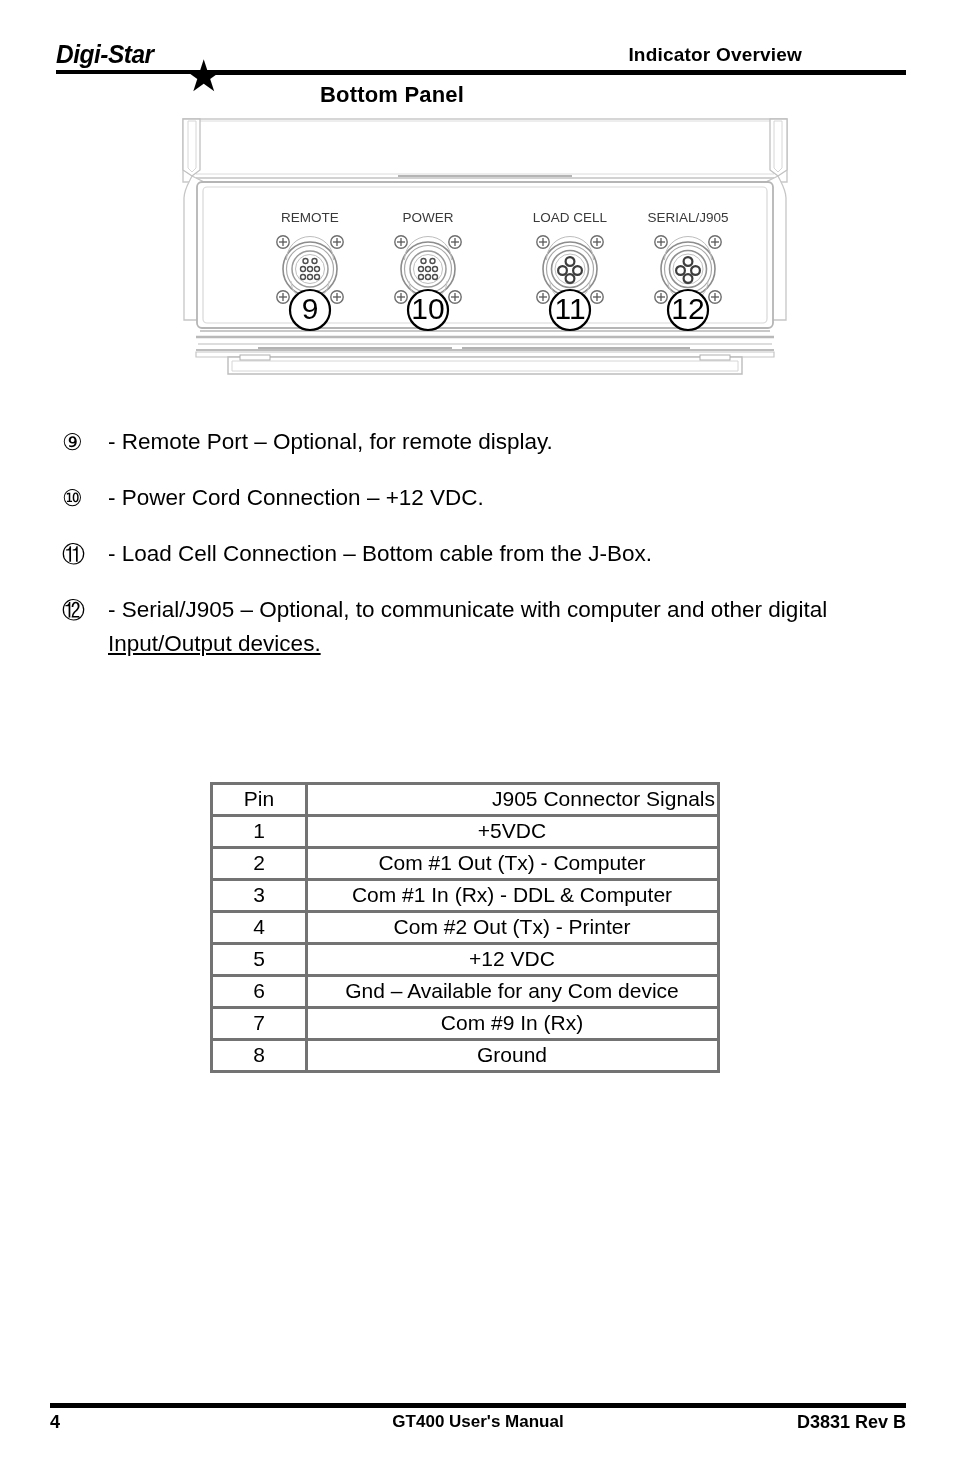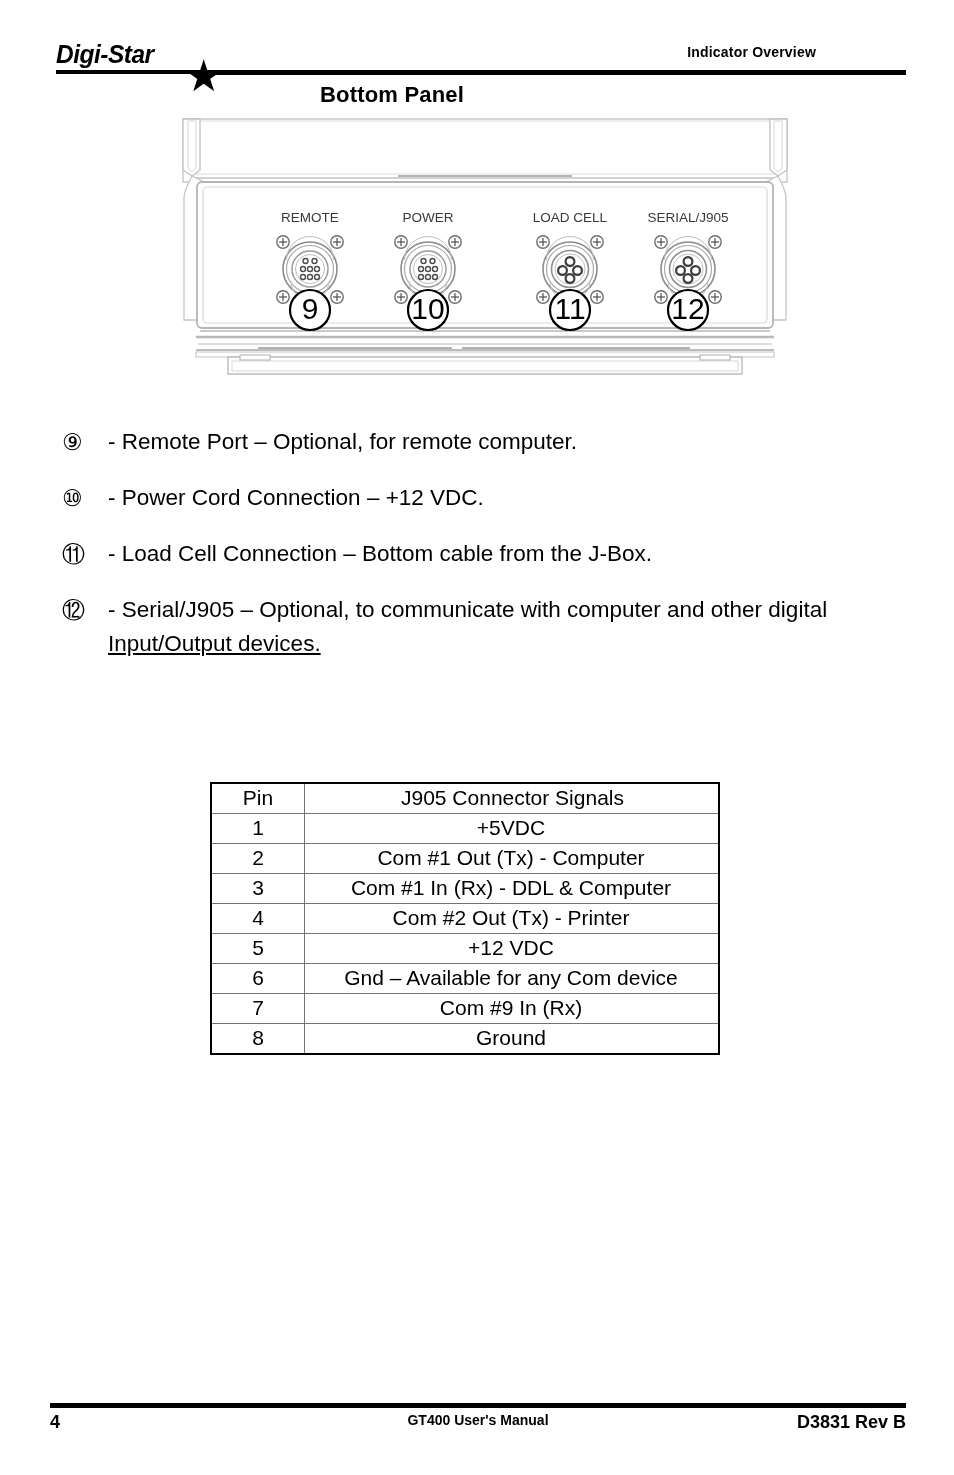--- a/index.html
+++ b/index.html
@@ -15,21 +15,20 @@
     color: #000000;
     overflow: hidden;
   }
 
   
   .page-header {
     position: absolute;
     left: 0; top: 0;
     width: 852px;
     height: 90px;
-    padding-left: 14px;
   }
   .logo {
     position: absolute;
     left: 56px;
     top: 40px;
     width: 160px;
     height: 38px;
   }
   .logo-word {
     position: absolute;
@@ -58,21 +57,21 @@
     left: 128px;
     top: 36px;
     font-size: 44px;
     line-height: 0;
     color: #000;
   }
   .header-title {
     position: absolute;
     right: 50px;
     top: 44px;
-    font-size: 14px;
+    font-size: 19px;
     font-weight: bold;
     letter-spacing: 0.2px;
     white-space: nowrap;
   }
   .header-rule {
     position: absolute;
     left: 200px;
     top: 70px;
     width: 706px;
     height: 5px;
@@ -144,38 +143,38 @@
     top: 782px;
     width: 510px;
   }
   table.pin-table {
     border-collapse: collapse;
     width: 510px;
     border: 2px solid #000;
     font-size: 21px;
   }
   table.pin-table td {
-    border: 1px solid #737373;
+    border: 3px solid #737373;
     padding: 1px 2px 2px 2px;
     height: 26px;
     line-height: 26px;
   }
   table.pin-table td.pin-col {
     width: 88px;
     text-align: center;
   }
   table.pin-table td.sig-col {
     text-align: center;
     padding-left: 1px;
   }
   table.pin-table tr.head td {
     text-align: center;
   }
   table.pin-table tr.head td.sig-col {
-    text-align: center;
+    text-align: right;
     padding-left: 4px;
   }
 
   
   .page-footer {
     position: absolute;
     left: 0;
     top: 1398px;
     width: 954px;
     height: 60px;
@@ -201,21 +200,21 @@
     top: 0;
     font-size: 18px;
     font-weight: bold;
   }
   .footer-center {
     position: absolute;
     left: 0;
     top: 0;
     width: 856px;
     text-align: center;
-    font-size: 14px;
+    font-size: 17px;
     font-weight: bold;
   }
   .footer-right {
     position: absolute;
     right: 0;
     top: 0;
     font-size: 18px;
     font-weight: bold;
   }
 </style>
@@ -347,21 +346,21 @@
       <circle cx="518" cy="198" r="20" fill="#ffffff" stroke="#000000" stroke-width="2.2"></circle>
       <text x="518" y="207" text-anchor="middle" font-family="Liberation Sans, sans-serif" font-size="30" fill="#000000">12</text>
     </g>
   </svg>
 </div>
 
 <div class="desc-list">
 
   <div class="desc-item">
     <span class="desc-num">⑨</span>
-    <span class="desc-dash">- </span><span class="desc-term">Remote Port</span><span class="desc-rest"> – Optional, for remote computer.</span>
+    <span class="desc-dash">- </span><span class="desc-term">Remote Port</span><span class="desc-rest"> – Optional, for remote display.</span>
   </div>
 
   <div class="desc-item">
     <span class="desc-num">⑩</span>
     <span class="desc-dash">- </span><span class="desc-term">Power Cord Connection</span><span class="desc-rest"> – +12 VDC.</span>
   </div>
 
   <div class="desc-item">
     <span class="desc-num">⑪</span>
     <span class="desc-dash">- </span><span class="desc-term">Load Cell Connection</span><span class="desc-rest"> – Bottom cable from the J-Box.</span>

